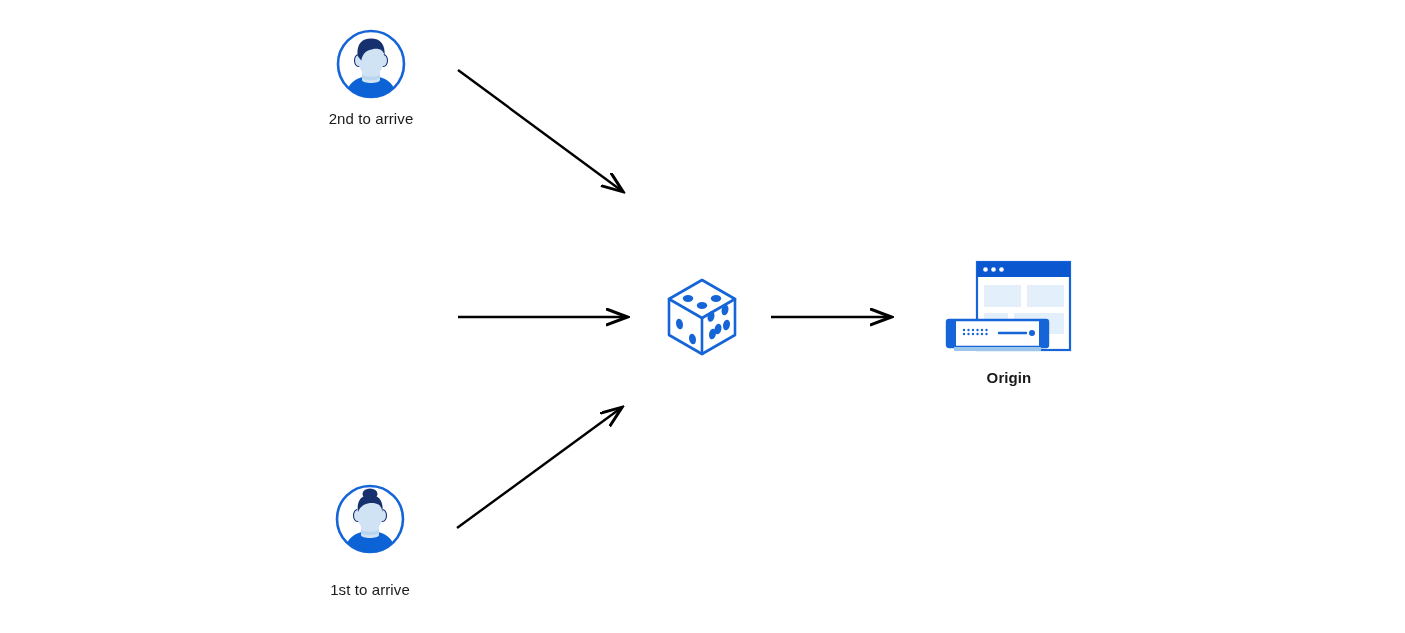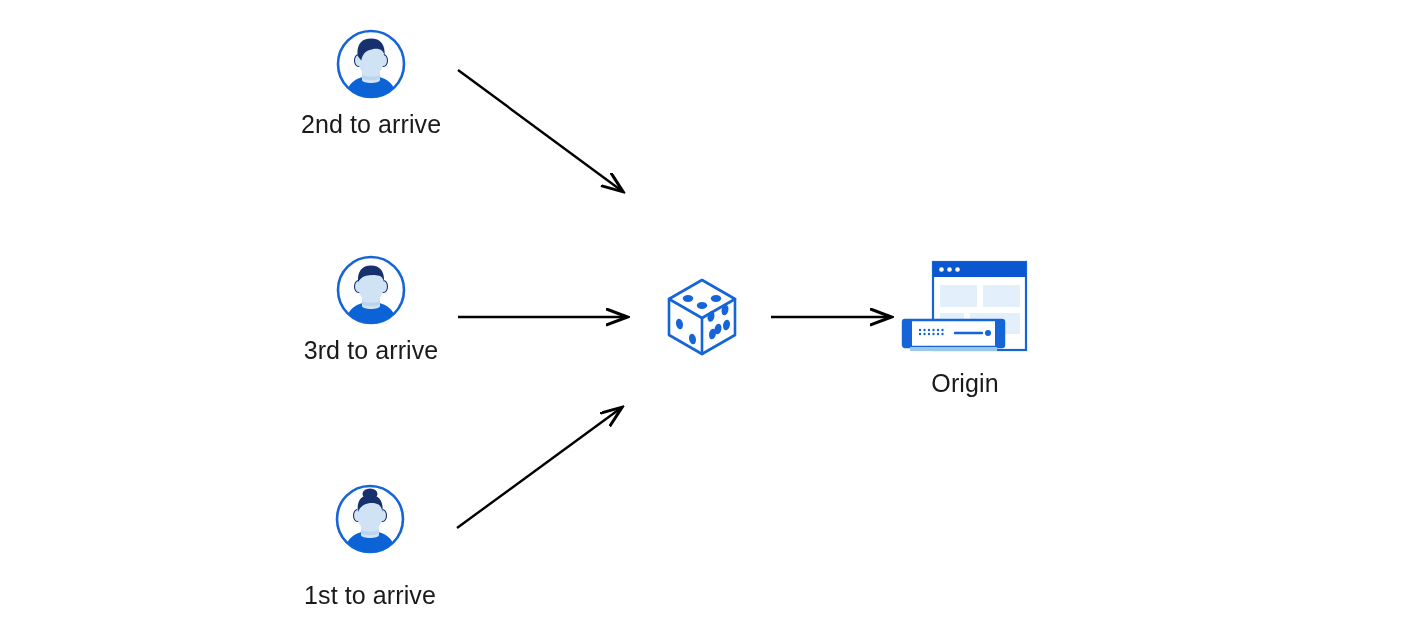--- a/index.html
+++ b/index.html
@@ -18,21 +18,21 @@
     overflow: hidden;
   }
   .node {
     position: absolute;
     display: flex;
     flex-direction: column;
     align-items: center;
   }
   .node-label {
     margin-top: 10px;
-    font-size: 25px;
+    font-size: 15px;
     color: #1a1a1a;
     font-family: "Liberation Sans", sans-serif;
     white-space: nowrap;
     letter-spacing: 0.1px;
   }
   .avatar-wrap {
     width: 72px;
     height: 72px;
   }
   .dice-wrap {
@@ -90,40 +90,20 @@
           <ellipse cx="48.5" cy="32.5" rx="4" ry="6" fill="#cfe3f4" stroke="#17306e" stroke-width="1.1"></ellipse>
           <path d="M23 30 C23 18 27 13 36 13 C45 13 49 18 49 30 C49 40 45 47 36 47 C27 47 23 40 23 30 Z" fill="#cfe3f4"></path>
           <path d="M22.6 27.5 C21.5 16 27 10.5 36 10.5 C45.5 10.5 50.5 16.5 49.6 28 C48.8 24 47 21.5 43.5 21 C38 20.2 31 22.5 28.5 26.5 C27.2 28.6 26.6 30.6 26.4 32.4 C25.2 31.2 23.6 29.6 22.6 27.5 Z" fill="#17306e"></path>
           <path d="M27 46.5 C30 49.5 42 49.5 45 46.5 L45 50 C42 53 30 53 27 50 Z" fill="#b9d6ee"></path>
         </g>
       </svg>
     </div>
     <div class="node-label">2nd to arrive</div>
   </div>
 
-  <div class="node" style="left:301px; top:254px; width:140px;">
-    <div class="avatar-wrap">
-      <svg viewBox="0 0 72 72" width="72" height="72" xmlns="http://www.w3.org/2000/svg">
-        <clipPath id="clipB">
-            <circle cx="36" cy="36" r="33"></circle>
-          </clipPath>
-        <circle cx="36" cy="36" r="33" fill="#ffffff" stroke="#1565d8" stroke-width="2.6"></circle>
-        <g clip-path="url(#clipB)">
-          <path d="M10 72 C11 55 22 48 36 48 C50 48 61 55 62 72 Z" fill="#0b63d6"></path>
-          <path d="M27 39 L27 52 C27 56 45 56 45 52 L45 39 Z" fill="#cfe3f4"></path>
-          <ellipse cx="23.5" cy="32.5" rx="4" ry="6" fill="#cfe3f4" stroke="#17306e" stroke-width="1.1"></ellipse>
-          <ellipse cx="48.5" cy="32.5" rx="4" ry="6" fill="#cfe3f4" stroke="#17306e" stroke-width="1.1"></ellipse>
-          <path d="M23 30 C23 18 27 13 36 13 C45 13 49 18 49 30 C49 40 45 47 36 47 C27 47 23 40 23 30 Z" fill="#cfe3f4"></path>
-          <path d="M23 28 C22.2 17.5 27 11.5 36 11.5 C45 11.5 49.8 17.5 49 28 C48 23.5 46 21.5 41 21.2 C35 20.8 29 21.5 26 24.5 C24.6 26 23.7 27 23 28 Z" fill="#17306e"></path>
-          <path d="M27 46.5 C30 49.5 42 49.5 45 46.5 L45 50 C42 53 30 53 27 50 Z" fill="#b9d6ee"></path>
-        </g>
-      </svg>
-    </div>
-    <div class="node-label">3rd to arrive</div>
-  </div>
 
   <div class="node" style="left:300px; top:483px; width:140px;gap:16px;">
     <div class="avatar-wrap">
       <svg viewBox="0 0 72 72" width="72" height="72" xmlns="http://www.w3.org/2000/svg">
         <clipPath id="clipC">
             <circle cx="36" cy="36" r="33"></circle>
           </clipPath>
         <circle cx="36" cy="36" r="33" fill="#ffffff" stroke="#1565d8" stroke-width="2.6"></circle>
         <g clip-path="url(#clipC)">
           <path d="M10 72 C11 55 22 48 36 48 C50 48 61 55 62 72 Z" fill="#0b63d6"></path>
@@ -158,21 +138,21 @@
           <ellipse cx="68" cy="38" rx="3.4" ry="5.4" transform="rotate(12 68 38)"></ellipse>
           <ellipse cx="61" cy="57" rx="3.4" ry="5.4" transform="rotate(12 61 57)"></ellipse>
           <ellipse cx="69.5" cy="53" rx="3.4" ry="5.4" transform="rotate(12 69.5 53)"></ellipse>
           <ellipse cx="55.5" cy="62" rx="3.4" ry="5.4" transform="rotate(12 55.5 62)"></ellipse>
         </g>
       </svg>
     </div>
     <div class="node-label"></div>
   </div>
 
-  <div class="node origin-node" style="left:900px; top:258px; width:130px;">
+  <div class="node origin-node" style="left:944px; top:258px; width:130px;font-weight:bold;">
     <div class="origin-wrap">
       <svg viewBox="0 0 130 105" width="130" height="105" xmlns="http://www.w3.org/2000/svg">
 
         <g>
           <rect x="33" y="4" width="93" height="88" fill="#ffffff" stroke="#1565d8" stroke-width="2.2"></rect>
           <rect x="33" y="4" width="93" height="15" fill="#0b57d0"></rect>
           <circle cx="41.5" cy="11.5" r="2.3" fill="#ffffff"></circle>
           <circle cx="49.5" cy="11.5" r="2.3" fill="#ffffff"></circle>
           <circle cx="57.5" cy="11.5" r="2.3" fill="#ffffff"></circle>
           <rect x="40" y="27" width="37" height="22" fill="#e3f0fb"></rect>

